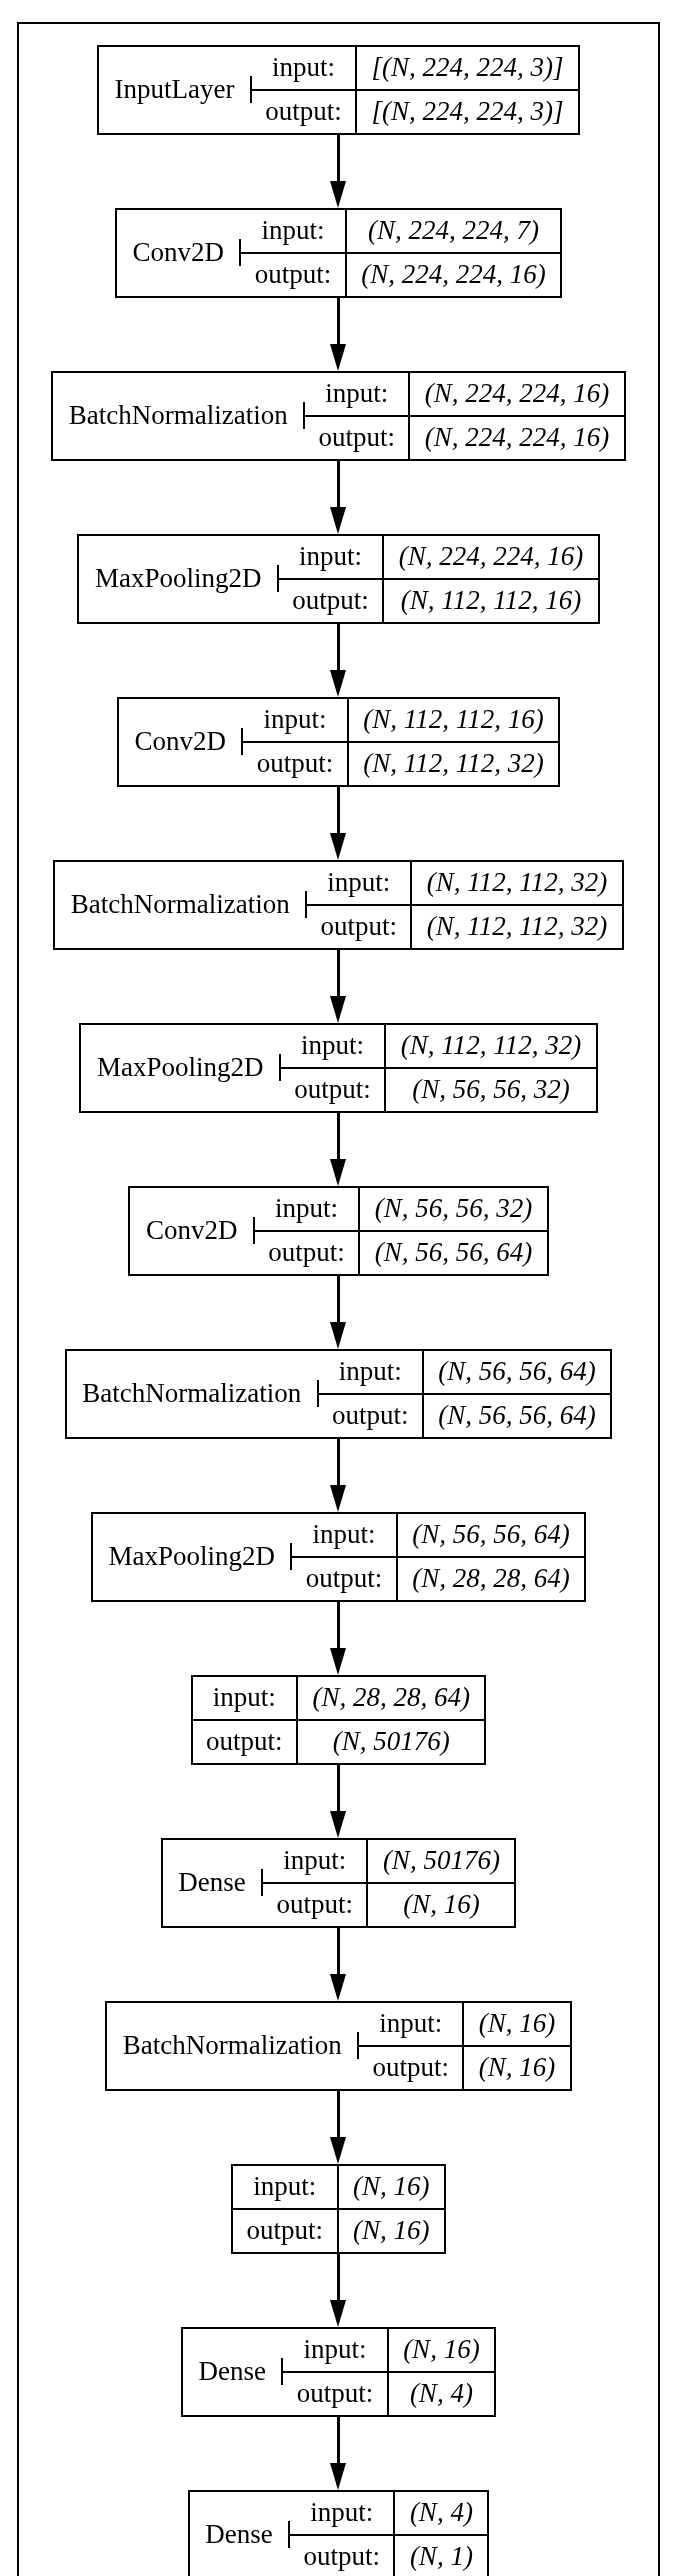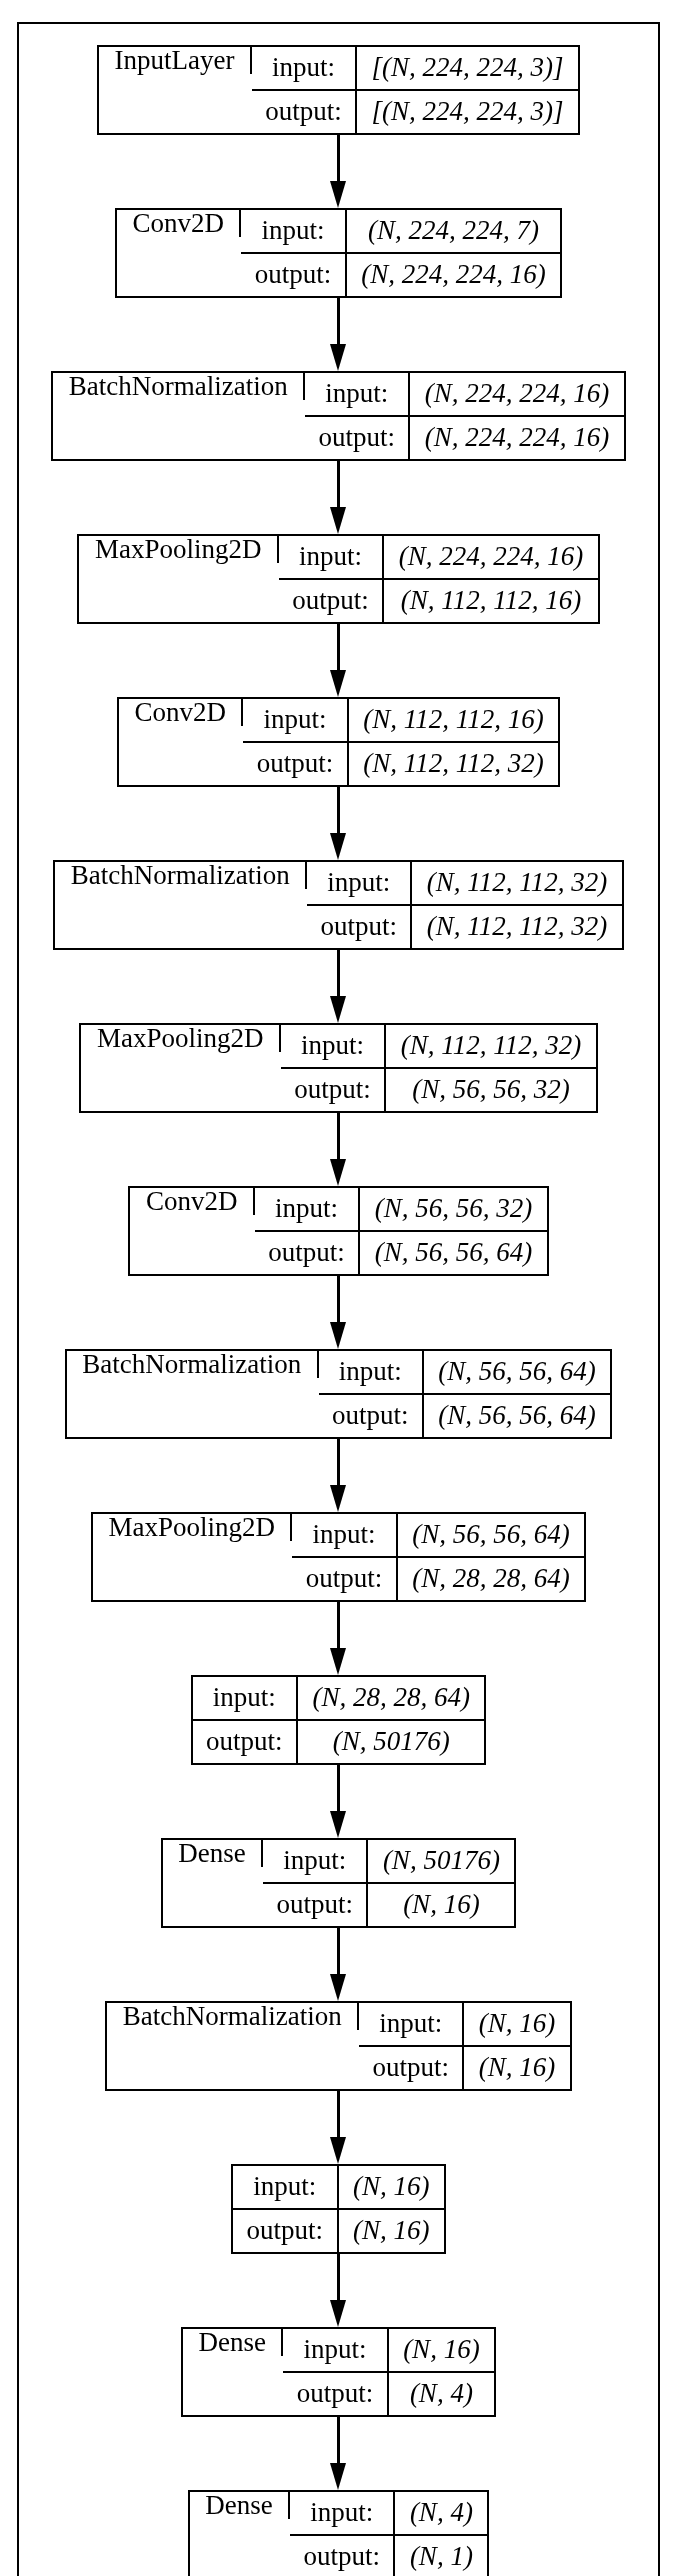--- a/index.html
+++ b/index.html
@@ -29,21 +29,21 @@
     padding-top: 20.6px;
     overflow: hidden;
   }
   .flow {
     display: flex;
     flex-direction: column;
     align-items: center;
   }
   .node {
     display: flex;
-    align-items: flex-start;
+    align-items: center;
     border: 2.1px solid #000000;
     background: #ffffff;
     font-size: 27px;
     line-height: 1;
     white-space: nowrap;
   }
   .name {
     display: flex;
     align-items: center;
     justify-content: center;

